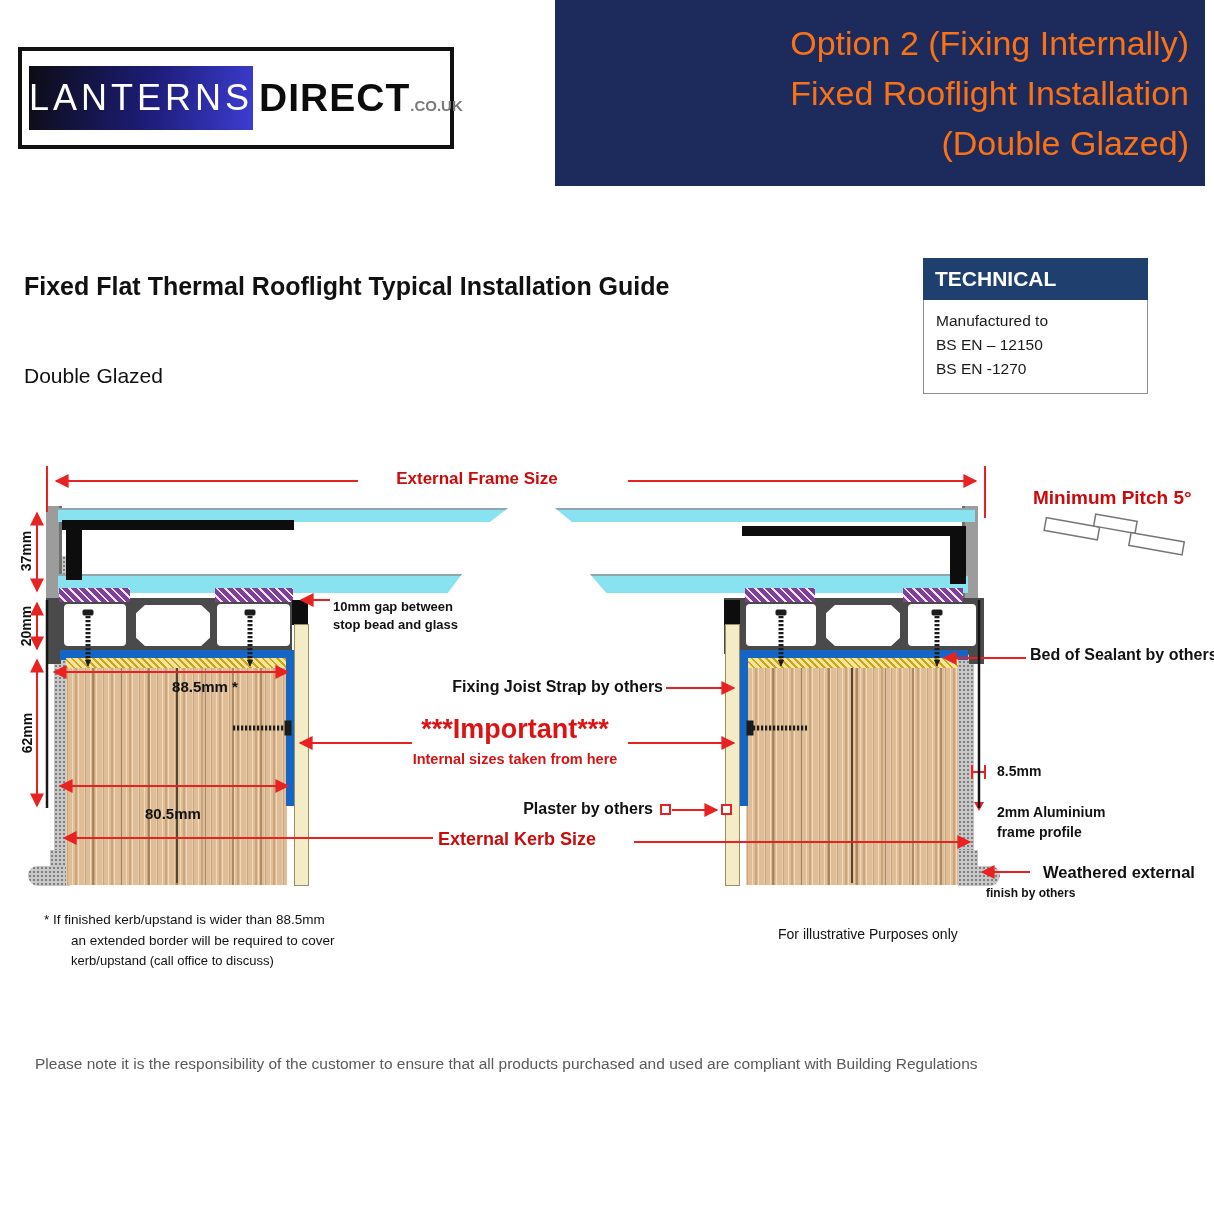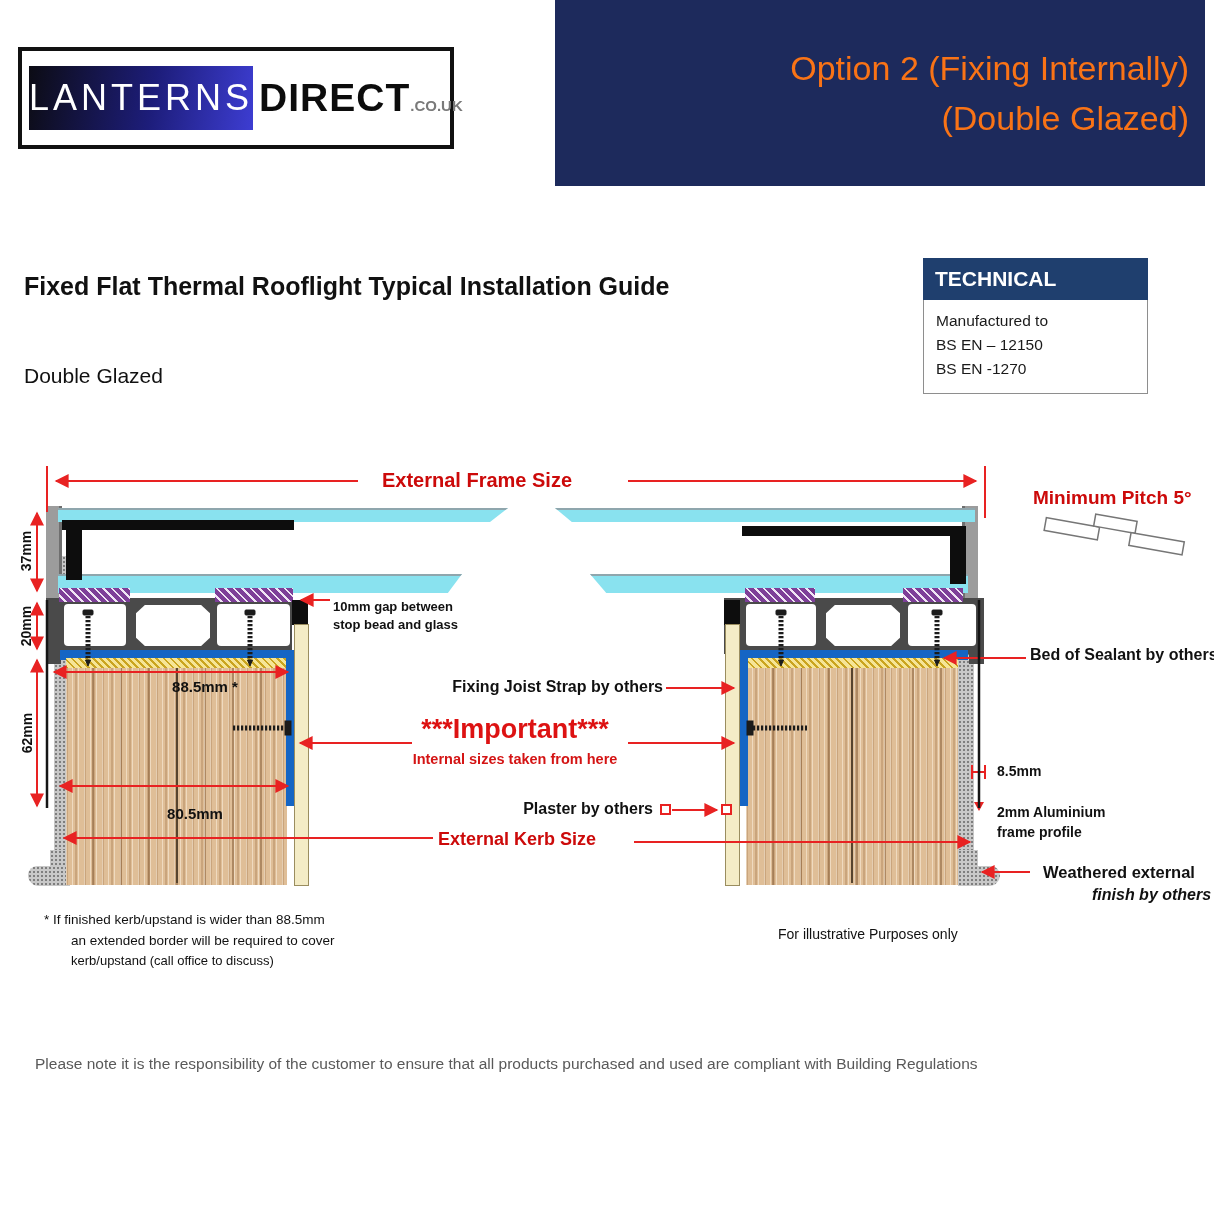--- a/index.html
+++ b/index.html
@@ -60,20 +60,21 @@
   svg.overlay{position:absolute;left:0;top:0;width:1214px;height:1214px;pointer-events:none;}
   .foot-note{color:#595959;font-size:15.5px;}
 </style>
 </head>
 <body>
 
 <div class="page">
 
   <div class="abs banner">
     <div>Option 2 (Fixing Internally)</div>
+    <div>Fixed Rooflight Installation</div>
     <div>(Double Glazed)</div>
   </div>
 
   <div class="abs logo">
     <div class="logo-blue">
       <span>LANTERNS</span>
     </div>
     <span class="logo-direct">DIRECT</span>
     <span class="logo-tld">.CO.UK</span>
   </div>
@@ -196,45 +197,45 @@
       <rect x="747" y="721" width="6" height="14"></rect>
       <line x1="753" y1="728" x2="807" y2="728" stroke-width="5" stroke-dasharray="2.2 1.8"></line>
     </g>
     <g stroke="#767676" stroke-width="1.5" fill="#fff" transform="rotate(10 1110 537)">
       <rect x="1044" y="529" width="54" height="13"></rect>
       <rect x="1092" y="517" width="42" height="12"></rect>
       <rect x="1130" y="529" width="54" height="13"></rect>
     </g>
   </svg>
 
-  <div class="lbl red bold" style="left:362px;top:469px;width:230px;text-align:center;font-size:20px;">External Frame Size</div>
+  <div class="lbl red bold" style="left:362px;top:469px;width:230px;text-align:center;font-size:17px;">External Frame Size</div>
   <div class="lbl red" style="left:1033px;top:487px;font-size:19px;font-weight:600;">Minimum Pitch 5°</div>
 
   <div class="vlabel" style="left:-6px;top:543px;">37mm</div>
   <div class="vlabel" style="left:-6px;top:618px;">20mm</div>
   <div class="vlabel" style="left:-5px;top:725px;">62mm</div>
 
   <div class="lbl bold" style="left:333px;top:599px;font-size:13px;">10mm gap between</div>
   <div class="lbl bold" style="left:333px;top:617px;font-size:13px;">stop bead and glass</div>
 
   <div class="lbl bold" style="left:145px;top:678px;width:120px;text-align:center;font-size:15px;">88.5mm  *</div>
-  <div class="lbl bold" style="left:145px;top:805px;width:100px;text-align:center;font-size:15px;">80.5mm</div>
+  <div class="lbl bold" style="left:145px;top:805px;width:100px;text-align:left;font-size:15px;">80.5mm</div>
 
   <div class="lbl bold" style="left:430px;top:678px;width:233px;text-align:right;font-size:16px;">Fixing Joist Strap by others</div>
   <div class="lbl red bold" style="left:405px;top:714px;width:220px;text-align:center;font-size:27px;color:#dd1212;">***Important***</div>
   <div class="lbl red bold" style="left:405px;top:751px;width:220px;text-align:center;font-size:14.5px;color:#d41414;">Internal sizes taken from here</div>
   <div class="lbl bold" style="left:470px;top:800px;width:183px;text-align:right;font-size:16px;">Plaster by others</div>
   <div class="lbl red bold" style="left:433px;top:829px;width:168px;text-align:center;font-size:18px;">External Kerb Size</div>
 
   <div class="lbl bold" style="left:1030px;top:646px;font-size:16px;">Bed of Sealant by others</div>
   <div class="lbl bold" style="left:997px;top:763px;font-size:14px;">8.5mm</div>
   <div class="lbl bold" style="left:997px;top:804px;font-size:14px;">2mm Aluminium</div>
   <div class="lbl bold" style="left:997px;top:824px;font-size:14px;">frame profile</div>
   <div class="lbl bold" style="left:1043px;top:863px;font-size:16.5px;">Weathered external</div>
-  <div class="lbl bold" style="left:1092px;top:886px;font-size:16px;font-style:italic;">finish by others</div>
+  <div class="lbl bold" style="left:986px;top:886px;font-size:12px;">finish by others</div>
 
   <div class="lbl" style="left:44px;top:912px;font-size:13.5px;">* If finished kerb/upstand is wider than 88.5mm</div>
   <div class="lbl" style="left:71px;top:933px;font-size:13.5px;">an extended border will be required to cover</div>
   <div class="lbl" style="left:71px;top:953px;font-size:13px;">kerb/upstand (call office to discuss)</div>
   <div class="lbl" style="left:778px;top:926px;font-size:14px;">For illustrative Purposes only</div>
 
   <div class="lbl foot-note" style="left:35px;top:1055px;">Please note it is the responsibility of the customer to ensure that all products purchased and used are compliant with Building Regulations</div>
 </div>
 
 </body></html>

